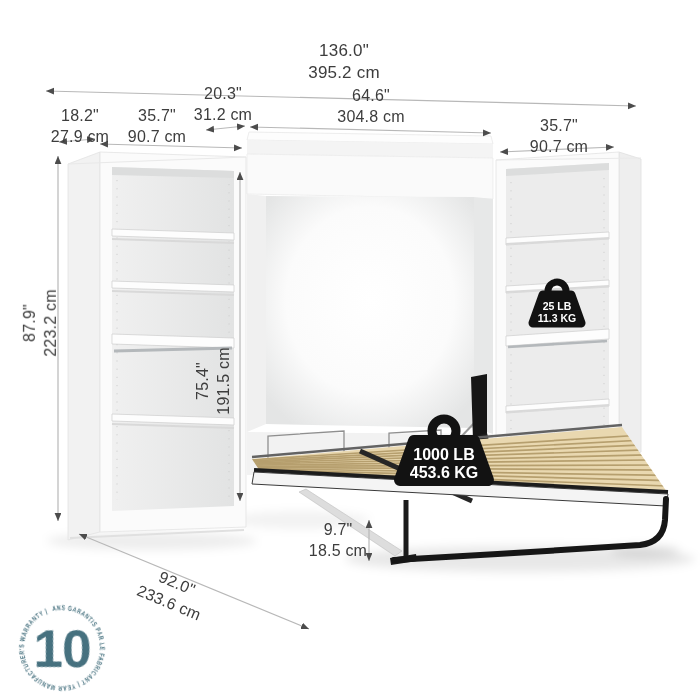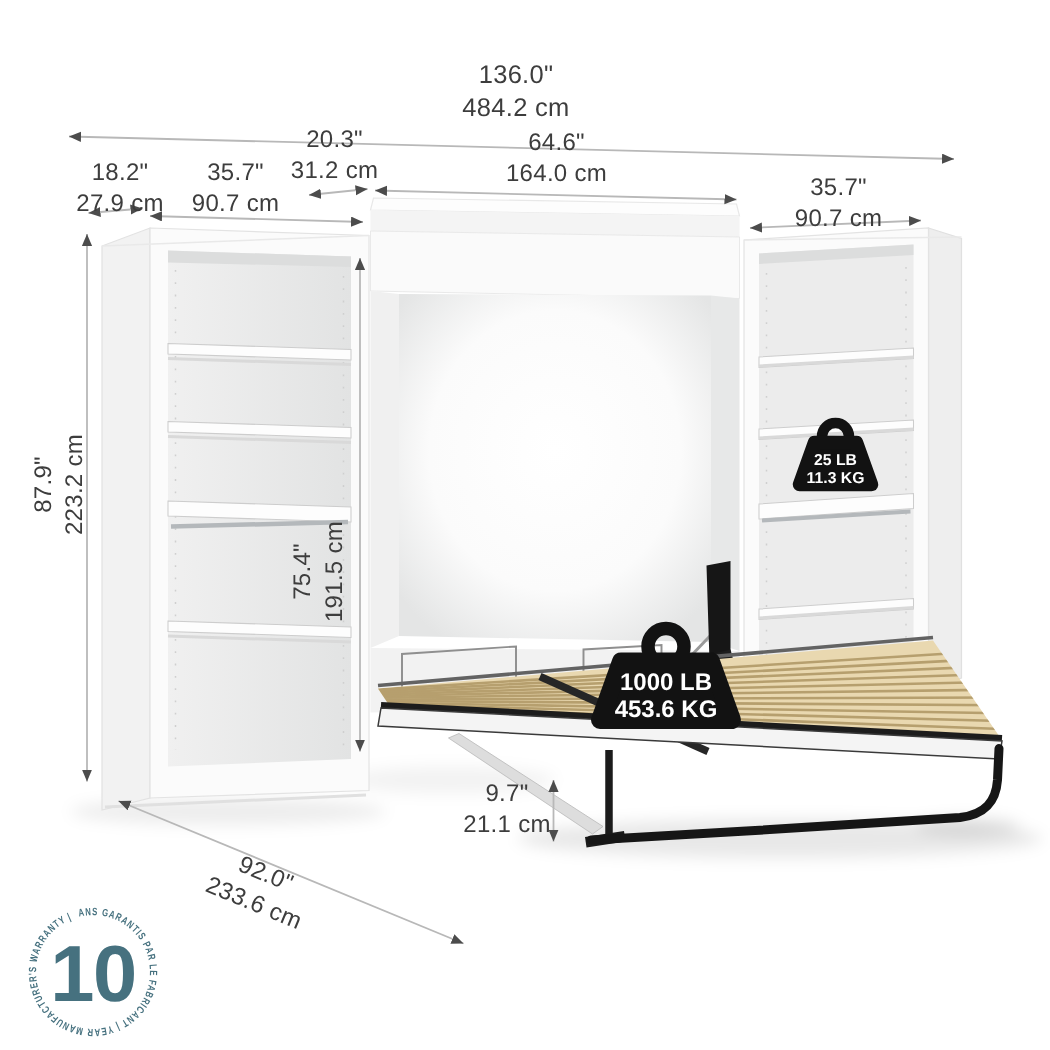--- a/index.html
+++ b/index.html
@@ -184,52 +184,52 @@
     <path id="warc" d="M62,610 a38,38 0 1 1 -0.02,0" fill="none"></path>
     <text class="warr" font-size="7" letter-spacing="0.85" textLength="233" lengthAdjust="spacingAndGlyphs">
       <textPath href="#warc">ANS GARANTIS PAR LE FABRICANT  |  YEAR MANUFACTURER'S WARRANTY  |</textPath>
     </text>
     <text x="62" y="667" class="warr" font-size="53" text-anchor="middle" letter-spacing="-1" transform="rotate(14 62 648)">10</text>
   </g>
 </svg>
 
 <div class="dim big" style="left:344px;top:62px">
   <div>136.0"</div>
-      <div>484.2 cm</div>
+      <div>395.2 cm</div>
 </div>
 <div class="dim" style="left:80px;top:126px">
   <div>18.2"</div>
       <div>27.9 cm</div>
 </div>
 <div class="dim" style="left:157px;top:126px">
   <div>35.7"</div>
       <div>90.7 cm</div>
 </div>
 <div class="dim" style="left:223px;top:104px">
   <div>20.3"</div>
       <div>31.2 cm</div>
 </div>
 <div class="dim" style="left:371px;top:106px">
   <div>64.6"</div>
-      <div>164.0 cm</div>
+      <div>304.8 cm</div>
 </div>
 <div class="dim" style="left:559px;top:136px">
   <div>35.7"</div>
       <div>90.7 cm</div>
 </div>
 <div class="dim rot90" style="left:40px;top:323px">
   <div>87.9"</div>
       <div>223.2 cm</div>
 </div>
 <div class="dim rot90" style="left:213px;top:381px">
   <div>75.4"</div>
       <div>191.5 cm</div>
 </div>
 <div class="dim" style="left:338px;top:540px">
   <div>9.7"</div>
-      <div>21.1 cm</div>
+      <div>18.5 cm</div>
 </div>
 <div class="dim rot22" style="left:173px;top:593px">
   <div>92.0"</div>
       <div>233.6 cm</div>
 </div>
 
 </div>
 
 </body></html>

